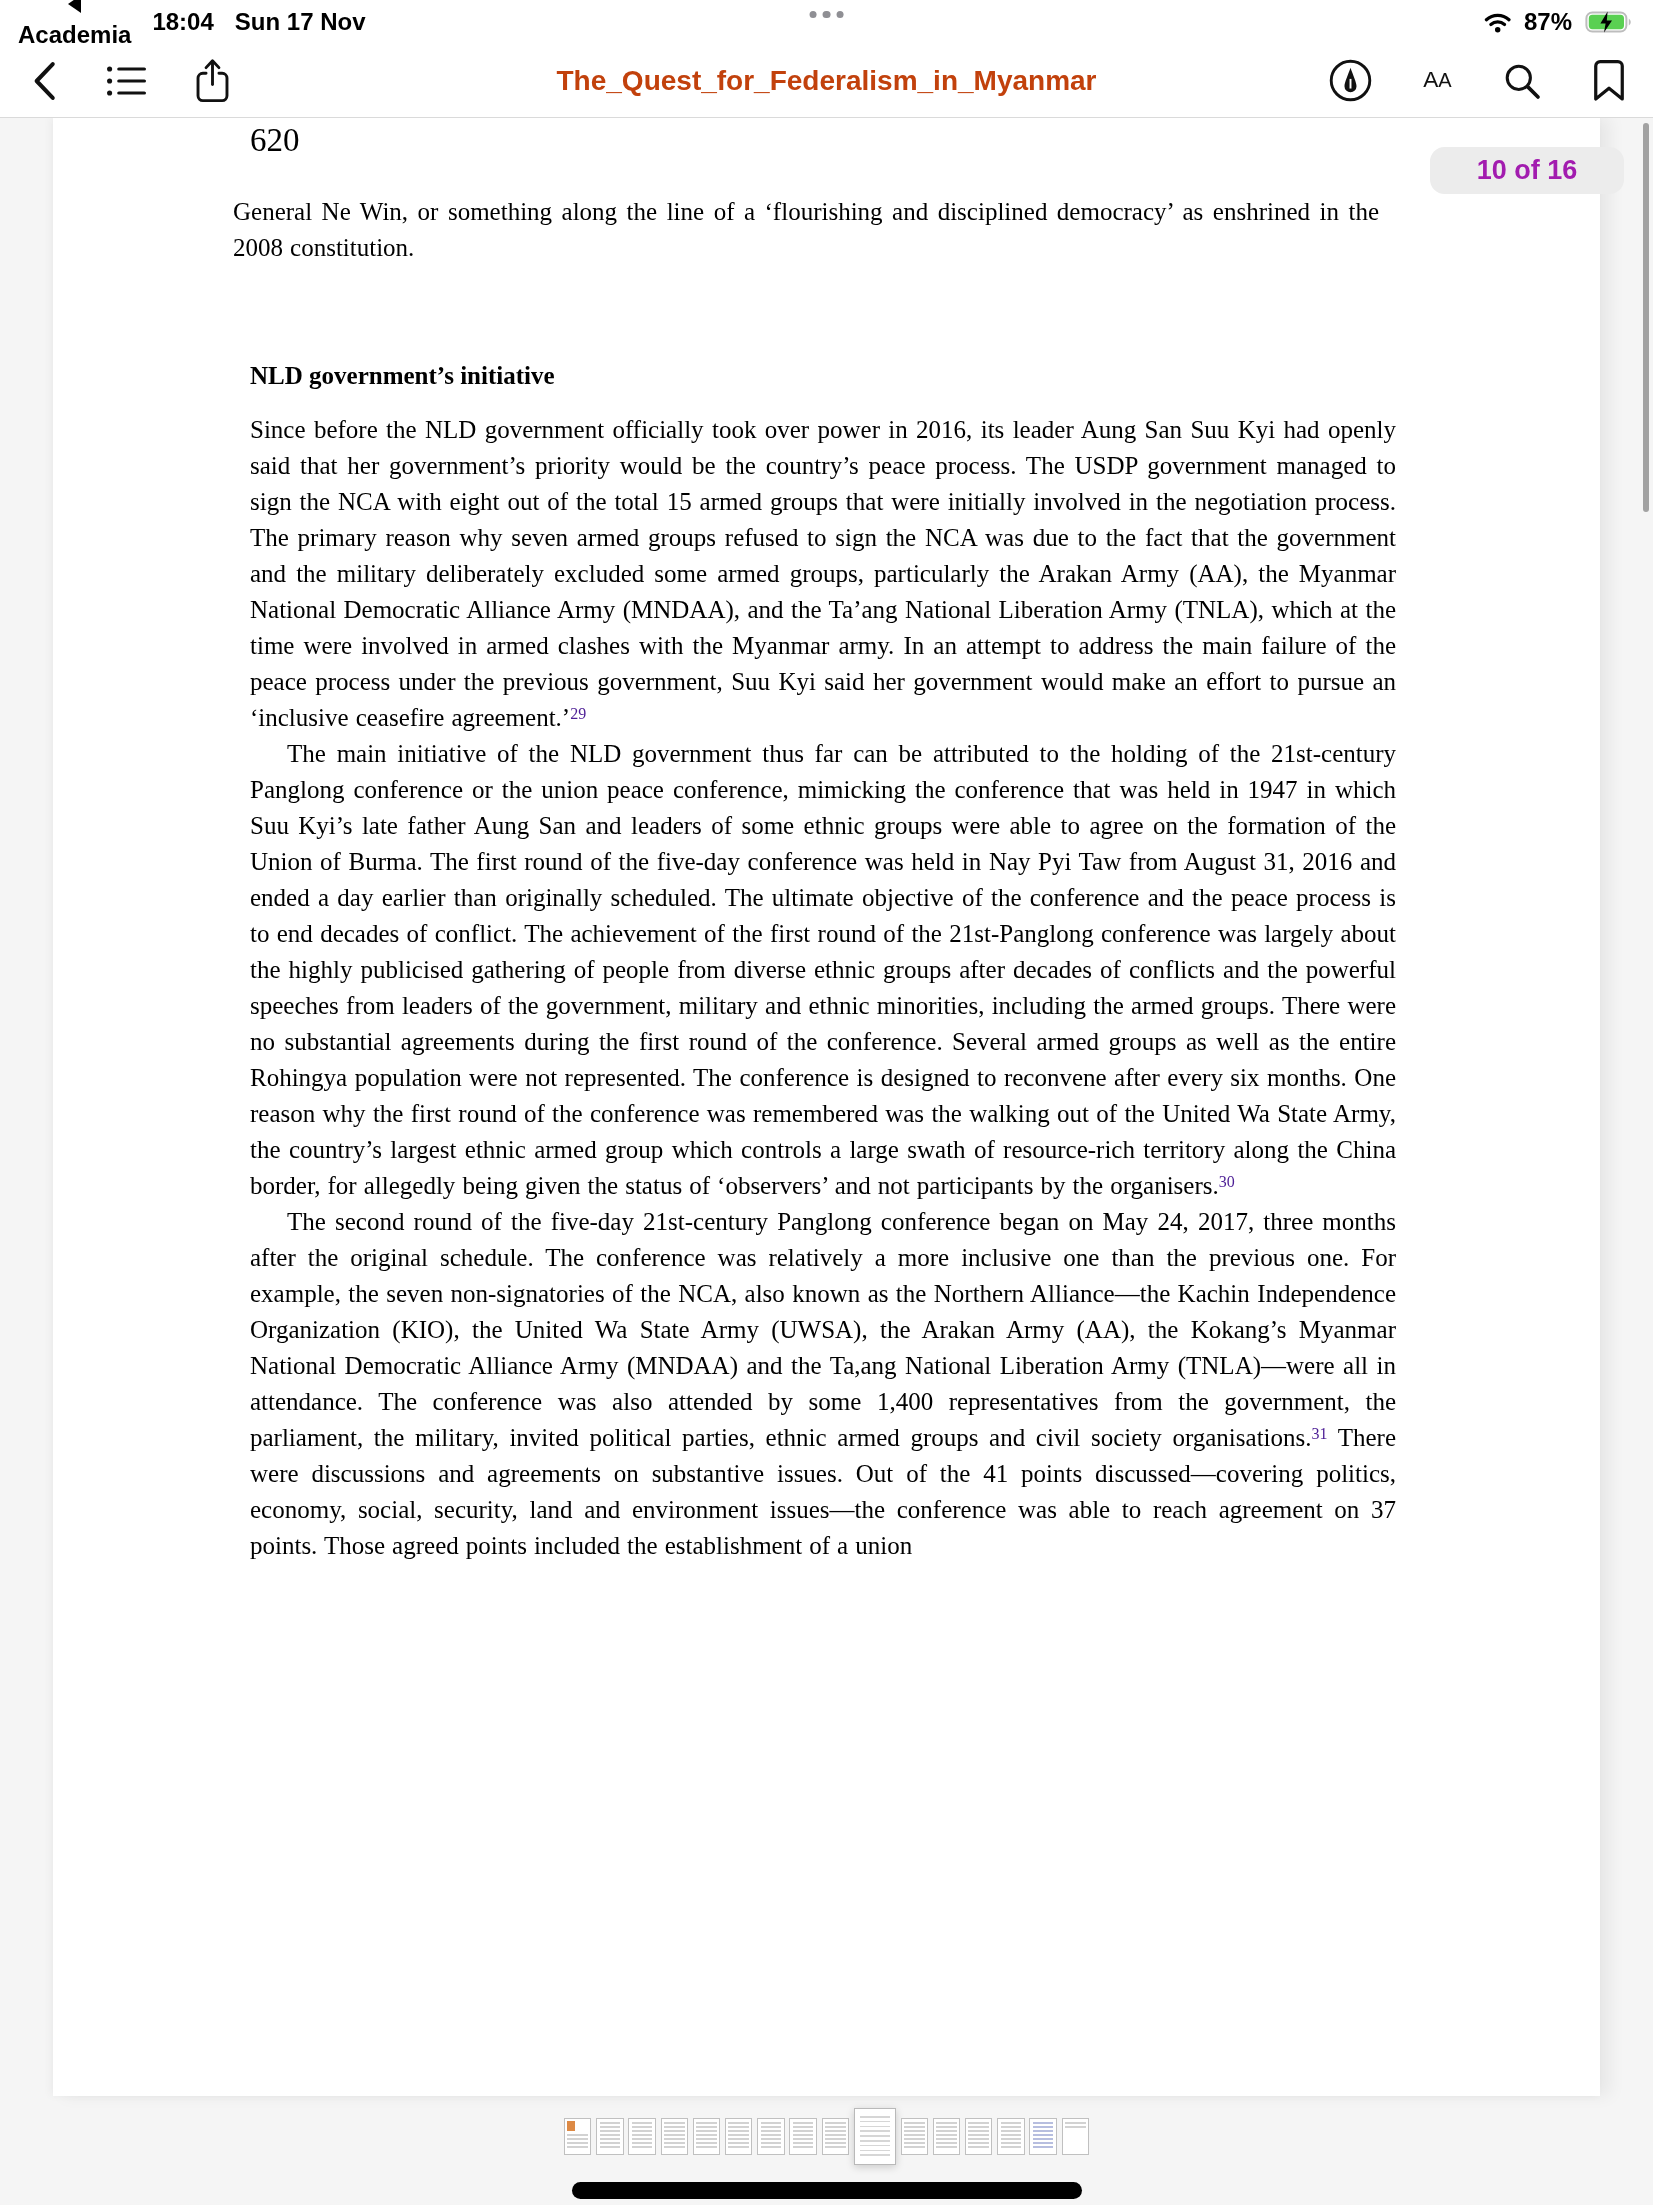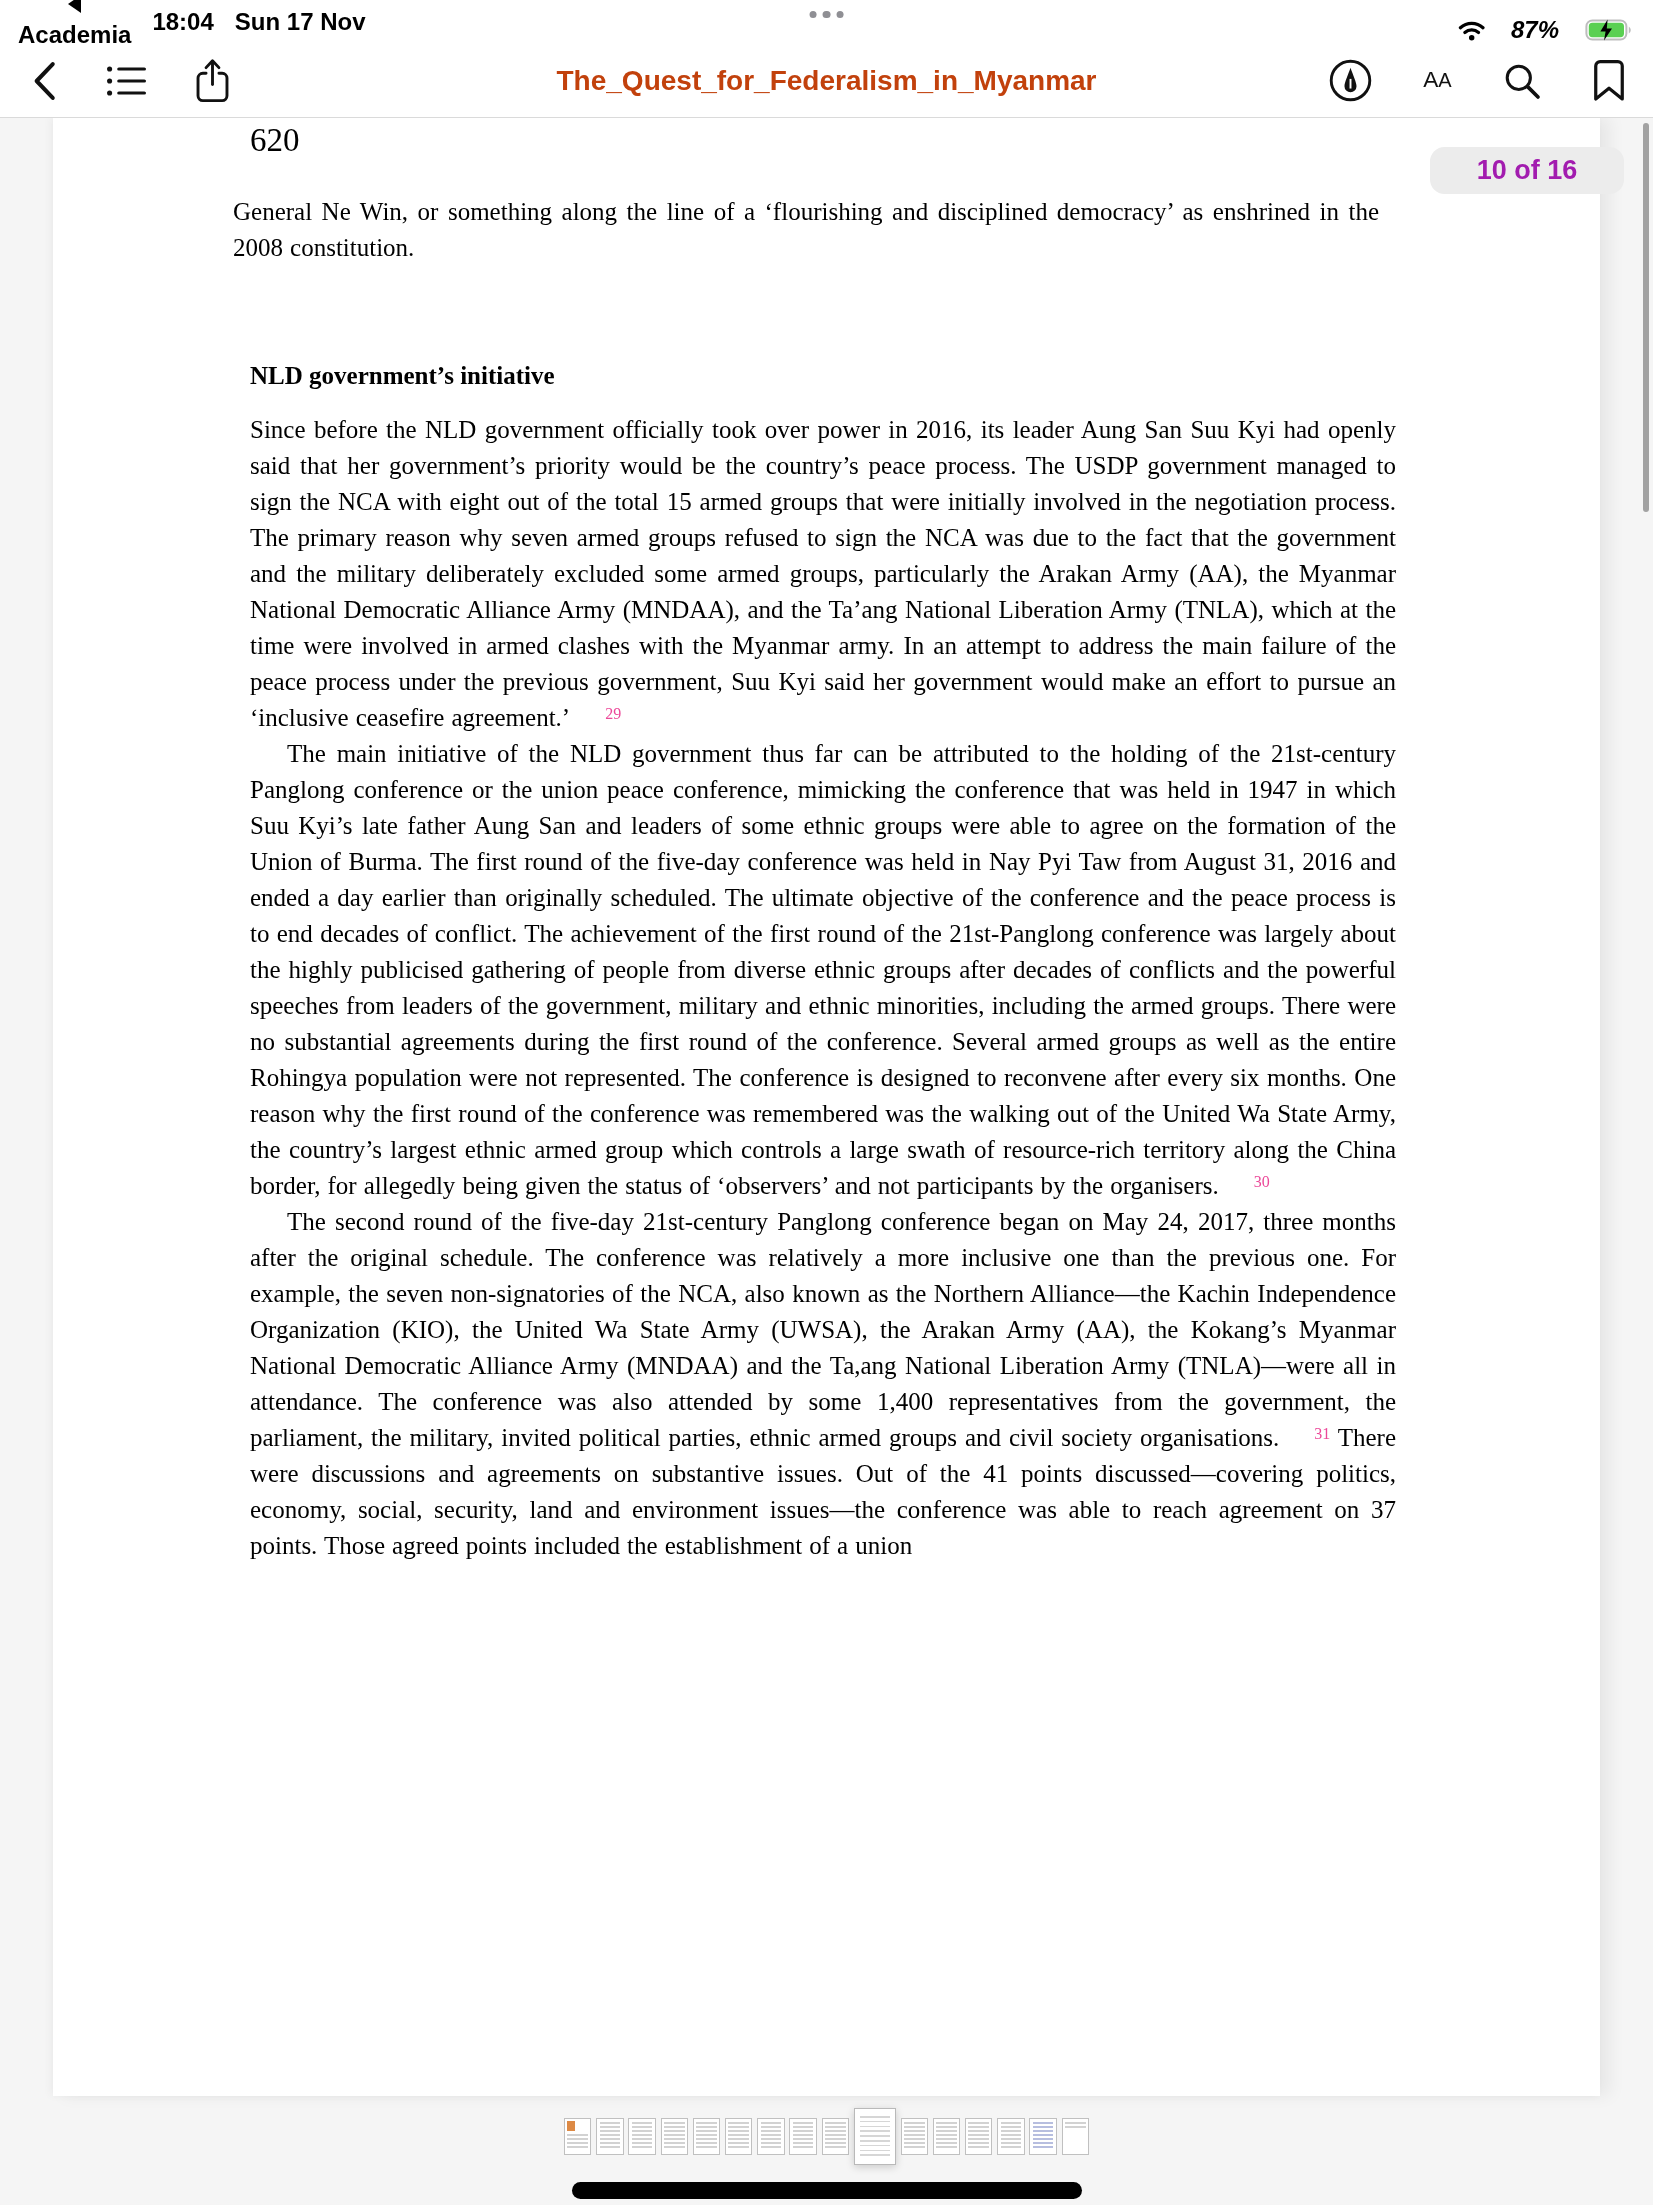--- a/index.html
+++ b/index.html
@@ -10,21 +10,21 @@
   .chrome{position:absolute;top:0;left:0;right:0;height:117px;background:#fff;
           border-bottom:1.6px solid #dadada;z-index:10;}
   .status-bar{position:absolute;top:0;left:0;right:0;height:44px;
               font-size:24px;font-weight:600;color:#000;}
   .sb-left{position:absolute;left:18px;top:0;height:44px;display:flex;align-items:center;gap:21px;}
   .sb-app{display:flex;align-items:center;gap:8px;flex-direction:column;}
   .tri-left{width:0;height:0;border-top:9px solid transparent;border-bottom:9px solid transparent;
             border-right:13.7px solid #000;}
   .sb-center{position:absolute;left:50%;top:10.5px;transform:translateX(-50%);display:flex;gap:6.5px;}
   .sb-center i{width:7.3px;height:7.3px;border-radius:50%;background:#8f8f94;}
-  .sb-right{position:absolute;right:18px;top:8px;height:44px;display:flex;align-items:center;gap:26px;font-style:italic;}
+  .sb-right{position:absolute;right:18px;top:0;height:44px;display:flex;align-items:center;gap:13px;}
 
   
   .toolbar{position:absolute;top:44px;left:0;right:0;height:73px;}
   .tb-left{position:absolute;left:31px;top:0;height:73px;display:flex;align-items:center;gap:48px;}
   .tb-right{position:absolute;right:27.4px;top:0;height:73px;display:flex;align-items:center;gap:50px;}
   .tb-title{position:absolute;left:50%;top:0;height:73px;transform:translateX(-50%);
             display:flex;align-items:center;font-size:28px;font-weight:700;color:#c2410c;white-space:nowrap;}
   .icon-btn{display:flex;align-items:center;justify-content:center;background:none;border:none;padding:0;cursor:pointer;}
   .aa-label{display:inline-block;font-size:20px;font-weight:400;color:#111;line-height:1;}
   .aa-label::first-letter{font-size:22.6px;}
@@ -36,21 +36,21 @@
   .doc-header{position:absolute;left:197px;top:4.8px;width:1146px;height:37px;font-size:33px;}
   .doc-pagenum{position:absolute;left:0;top:0;}
   .doc-head{position:absolute;left:0;right:0;top:0;text-align:center;font-style:italic;}
   .doc-intro{position:absolute;left:180px;top:77px;width:1146px;font-size:25px;line-height:36px;
              text-align:justify;word-spacing:0.8px;}
   .doc-heading{position:absolute;left:197px;top:245px;font-size:25px;font-weight:700;}
   .doc-body{position:absolute;left:197px;top:295px;width:1146px;font-size:25px;line-height:36px;
             text-align:justify;word-spacing:0.8px;}
   .doc-body p{margin:0;}
   .doc-body p.indent{text-indent:37px;}
-  sup.fn{color:#ec4899;font-size:16px;line-height:0;vertical-align:7.3px;margin-left:35px;}
+  sup.fn{color:#4c1d95;font-size:16px;line-height:0;vertical-align:7.3px;}
 
   .page-badge{position:absolute;left:1430px;top:147px;width:194px;height:47px;background:#ececec;
               border-radius:14.5px;display:flex;align-items:center;justify-content:center;
               font-size:27px;font-weight:600;color:#a21caf;z-index:6;}
   .scroll-indicator{position:absolute;right:4px;top:123px;width:6.5px;height:389px;border-radius:3.2px;
                     background:rgba(80,80,80,0.5);z-index:7;}
 
   
   .thumb-strip{position:absolute;left:0;right:0;top:2100px;height:73px;display:flex;
                align-items:center;justify-content:center;gap:4.8px;z-index:2;}

